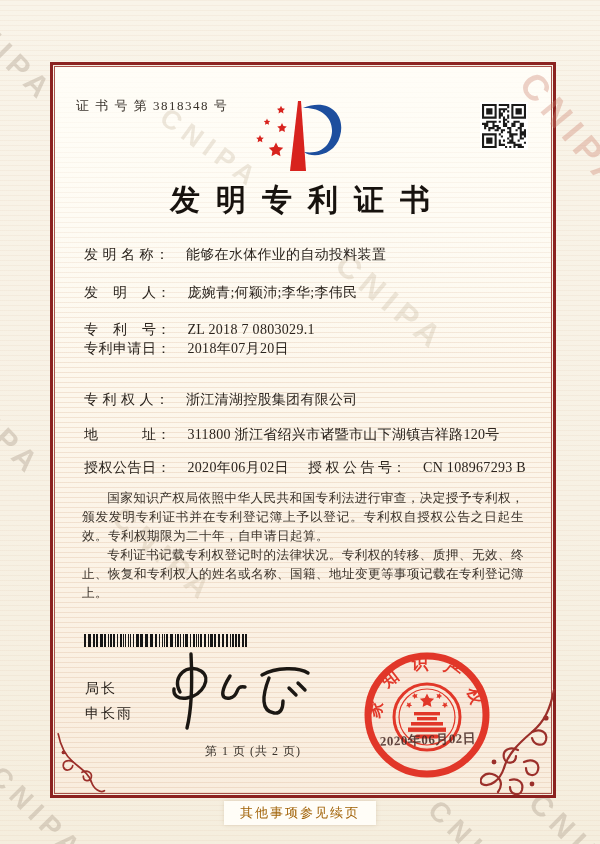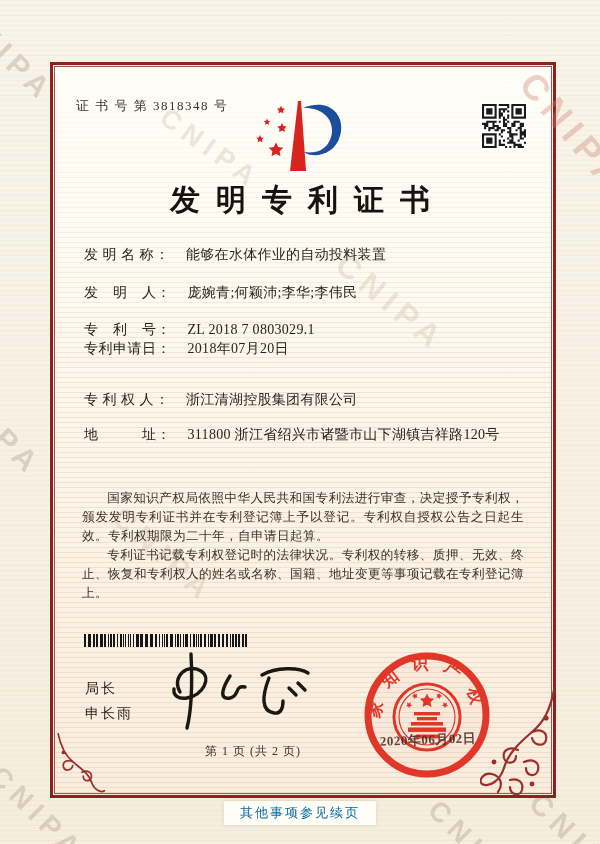--- a/index.html
+++ b/index.html
@@ -82,21 +82,21 @@
   }
   .page-indicator {
     position:absolute; left:205px; top:743px; z-index:2;
     font-size:12px; color:#3a332c; letter-spacing:1px;
   }
   .flourish { position:absolute; z-index:2; }
   .flourish-br { left:480px; top:688px; }
   .flourish-bl { left:46px; top:726px; transform:scaleX(-1); }
   .footer-note {
     position:absolute; left:50%; top:801px; transform:translateX(-50%); z-index:4;
-    background:#fffdf7; padding:3px 16px; font-size:13px; color:#0369a1;
+    background:#fffdf7; padding:3px 16px; font-size:13px; color:#a16207;
     letter-spacing:2px; box-shadow:0 0 4px rgba(180,160,130,.35);
   }
 </style>
 </head>
 <body>
 
 <div id="page">
 
   <span class="wm" style="left:-28px;top:-4px;font-size:30px;transform:rotate(45deg)">CNIPA</span>
   <span class="wm wm-light" style="left:172px;top:102px;font-size:27px;transform:rotate(36deg);z-index:2">CNIPA</span>
@@ -146,20 +146,26 @@
     <span class="f-label">专　利　号</span><span>：</span><span class="f-value">ZL 2018 7 0803029.1</span>
   </div>
   <div class="field-row r4">
     <span class="f-label">专利申请日</span><span>：</span><span class="f-value">2018年07月20日</span>
   </div>
   <div class="field-row r5">
     <span class="f-label">专 利 权 人</span><span>：</span><span class="f-value">浙江清湖控股集团有限公司</span>
   </div>
   <div class="field-row r6">
     <span class="f-label">地　　　址</span><span>：</span><span class="f-value">311800 浙江省绍兴市诸暨市山下湖镇吉祥路120号</span>
+  </div>
+  <div class="field-row r7">
+    <span class="f-label">授权公告日</span><span>：</span><span class="f-value">2020年06月02日</span>
+    <span class="f-col2">
+      <span>授 权 公 告 号</span><span>：</span><span class="f-value">CN 108967293 B</span>
+    </span>
   </div>
 
   <div class="legal">
     <p>国家知识产权局依照中华人民共和国专利法进行审查，决定授予专利权，颁发发明专利证书并在专利登记簿上予以登记。专利权自授权公告之日起生效。专利权期限为二十年，自申请日起算。</p>
     <p>专利证书记载专利权登记时的法律状况。专利权的转移、质押、无效、终止、恢复和专利权人的姓名或名称、国籍、地址变更等事项记载在专利登记簿上。</p>
   </div>
 
   <div class="barcode"><svg id="bcsvg" width="168" height="13">
         <rect x="0" y="0" width="2" height="13" fill="#161616"></rect>
         <rect x="4" y="0" width="3" height="13" fill="#161616"></rect>

